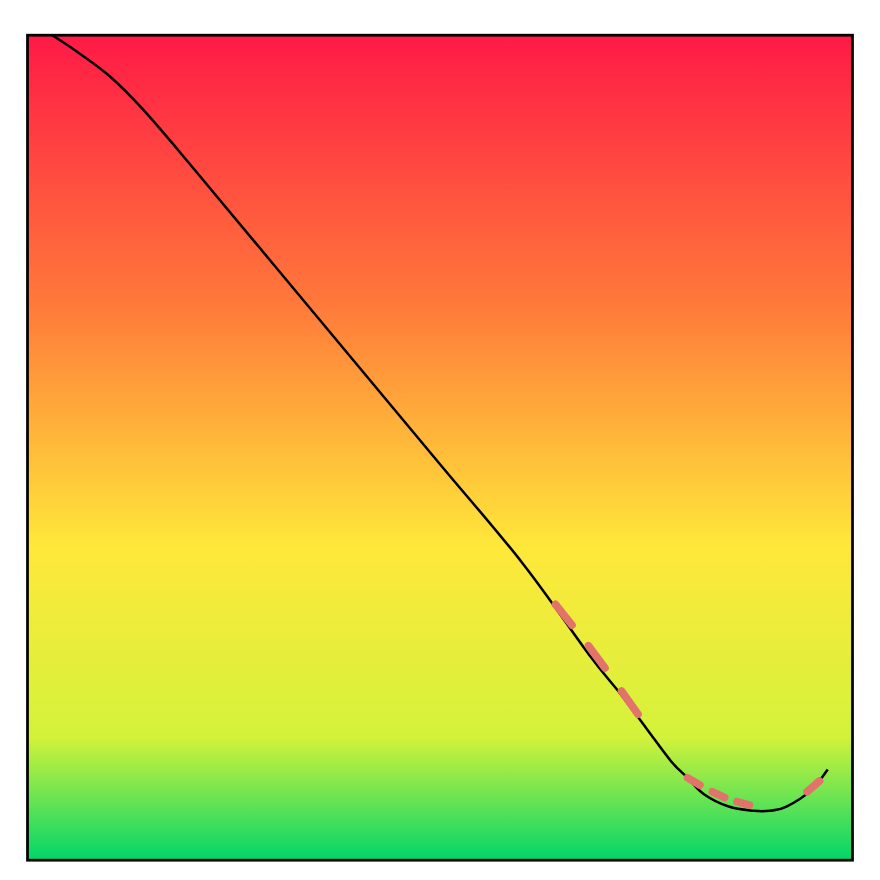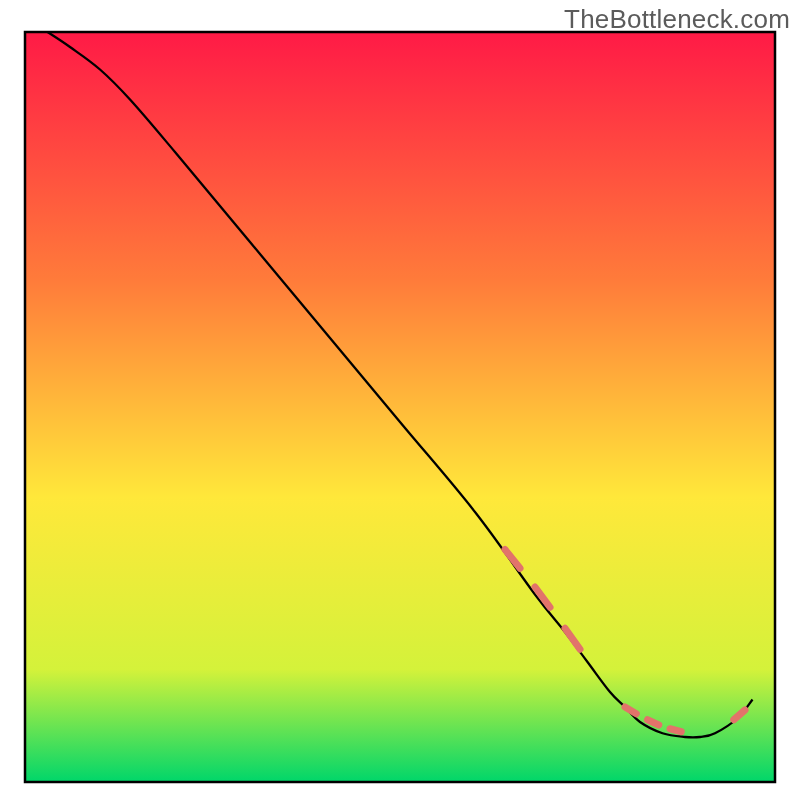--- a/index.html
+++ b/index.html
@@ -30,21 +30,20 @@
     left: 0;
     top: 0;
     width: 800px;
     height: 800px;
   }
 </style>
 </head>
 <body>
 
 <div class="wrap">
-  <div class="watermark">TheBottleneck.com</div>
 
   <svg class="plot" viewBox="0 0 800 800">
     <defs>
       <linearGradient id="bg-grad" x1="0" y1="0" x2="0" y2="1">
         <stop id="g0" offset="0%" stop-color="#ff1a46"></stop>
         <stop id="g1" offset="33%" stop-color="#ff7b3a"></stop>
         <stop id="g2" offset="62%" stop-color="#ffe83a"></stop>
         <stop id="g3" offset="85%" stop-color="#d4f23a"></stop>
         <stop id="g4" offset="100%" stop-color="#00d66a"></stop>
       </linearGradient>

